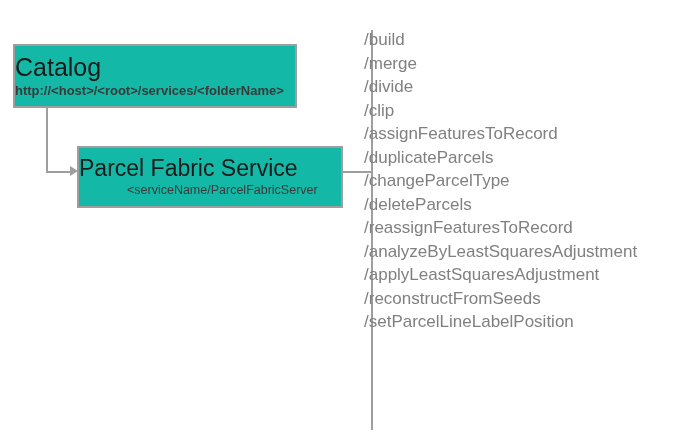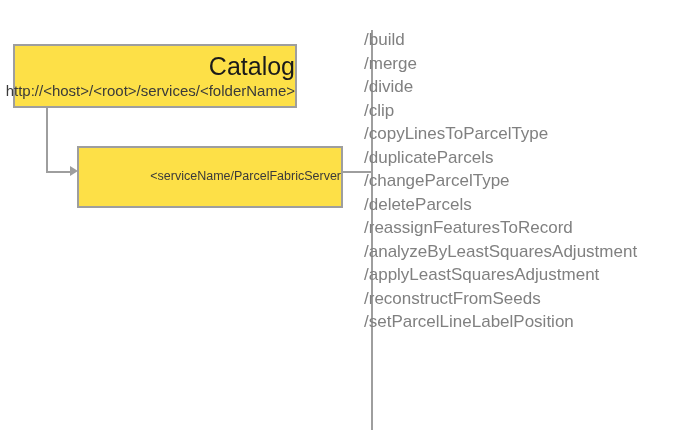--- a/index.html
+++ b/index.html
@@ -12,26 +12,26 @@
     width: 690px;
     height: 442px;
     background: #ffffff;
     font-family: "Liberation Sans", sans-serif;
     overflow: hidden;
   }
 
   
   .node {
     position: absolute;
-    background: #fde047;
+    background: #14b8a6;
     border: 2px solid #9e9e9e;
     box-sizing: border-box;
     display: flex;
     flex-direction: column;
-    align-items: flex-end;
+    align-items: flex-start;
     justify-content: center;
   }
   .node-title {
     color: #1a1a1a;
     line-height: 1.1;
     white-space: nowrap;
   }
   .node-sub {
     color: #3a3a3a;
     white-space: nowrap;
@@ -42,35 +42,37 @@
     left: 13px;
     top: 44px;
     width: 284px;
     height: 64px;
   }
   #catalog-node .node-title {
     font-size: 25px;
     margin-bottom: 3px;
   }
   #catalog-node .node-sub {
-    font-size: 15px;
+    font-size: 13px;
+    font-weight: bold;
   }
 
   #service-node {
     left: 77px;
     top: 146px;
     width: 266px;
     height: 62px;
   }
   #service-node .node-title {
     font-size: 23px;
     margin-bottom: 2px;
   }
   #service-node .node-sub {
     font-size: 12.5px;
+    margin-left: 48px;
   }
 
   
   .conn {
     position: absolute;
     background: #9e9e9e;
   }
   
   #conn-v {
     left: 46px;
@@ -132,35 +134,36 @@
 <body>
 
 <div id="canvas">
 
   <div class="node" id="catalog-node">
     <div class="node-title">Catalog</div>
     <div class="node-sub">http://&lt;host&gt;/&lt;root&gt;/services/&lt;folderName&gt;</div>
   </div>
 
   <div class="node" id="service-node">
+    <div class="node-title">Parcel Fabric Service</div>
     <div class="node-sub">&lt;serviceName/ParcelFabricServer</div>
   </div>
 
   <div class="conn" id="conn-v"></div>
   <div class="conn" id="conn-h"></div>
   <div id="conn-arrow"></div>
   <div class="conn" id="conn-h2"></div>
   <div class="conn" id="divider"></div>
 
   <ul id="ops-list">
       <li>/build</li>
       <li>/merge</li>
       <li>/divide</li>
       <li>/clip</li>
-      <li>/copyLinesToParcelType</li>
+      <li>/assignFeaturesToRecord</li>
       <li>/duplicateParcels</li>
       <li>/changeParcelType</li>
       <li>/deleteParcels</li>
       <li>/reassignFeaturesToRecord</li>
       <li>/analyzeByLeastSquaresAdjustment</li>
       <li>/applyLeastSquaresAdjustment</li>
       <li>/reconstructFromSeeds</li>
       <li>/setParcelLineLabelPosition</li>
     </ul>
 

